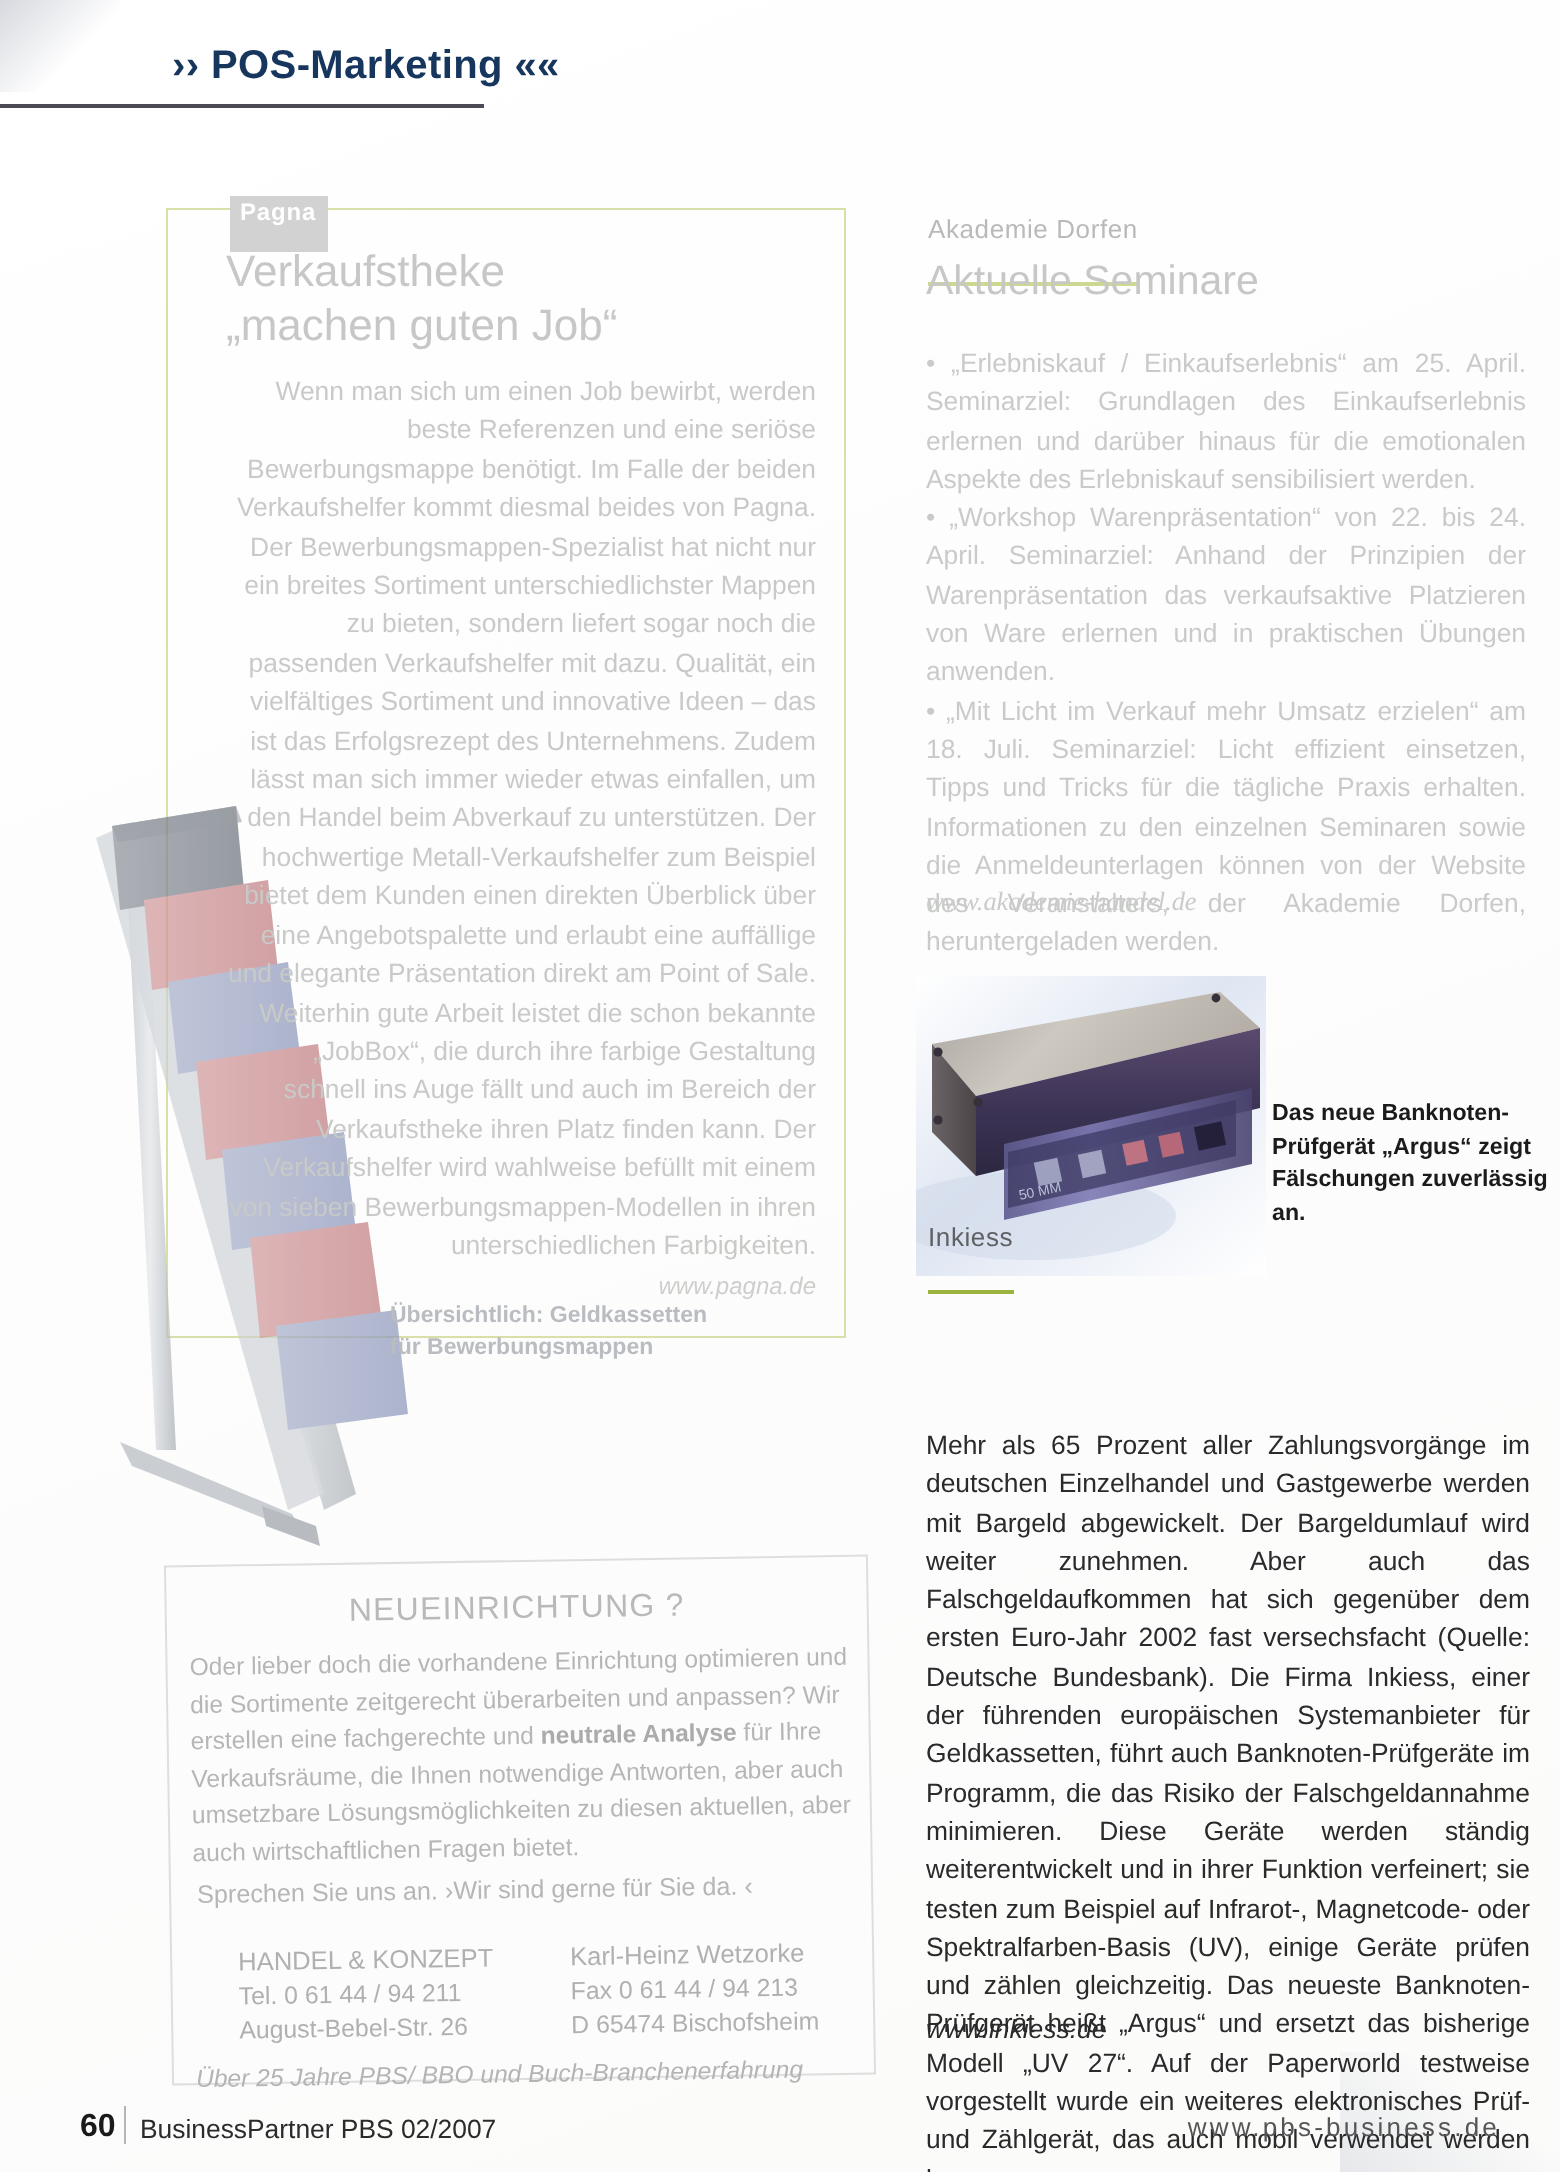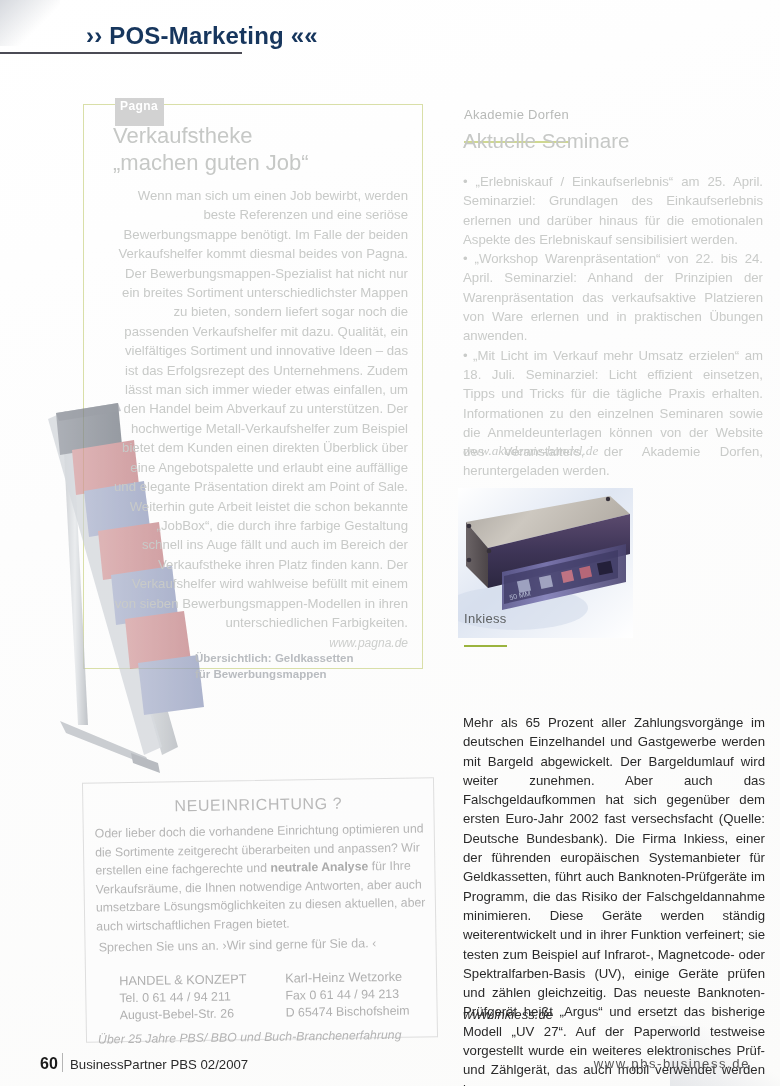--- a/index.html
+++ b/index.html
@@ -22,21 +22,21 @@
     pointer-events:none;
   }
   .scan-corner2{
     position:absolute;right:-10px;bottom:0px;width:120px;height:60px;
     background:linear-gradient(35deg,rgba(190,195,205,.35),rgba(255,255,255,0) 60%);
     pointer-events:none;
   }
   
   .kicker{
     position:absolute;left:86px;top:22px;
-    font-size:24px;font-weight:bold;letter-spacing:.2px;
+    font-size:20px;font-weight:bold;letter-spacing:.2px;
     color:#17365d;
     font-family:"Liberation Sans", sans-serif;
   }
   .header-rule{
     position:absolute;left:0px;top:52px;width:242px;height:2px;
     background:#4b4b55;
   }
   
   .pagna-box{
     position:absolute;left:83px;top:104px;width:340px;height:565px;
@@ -289,20 +289,21 @@
     <rect x="122" y="79" width="11" height="11" fill="#c96d79" opacity=".85" transform="rotate(-12 127 84)"></rect>
     <rect x="140" y="74" width="14" height="12" fill="#24203a" transform="rotate(-12 147 80)"></rect>
     <text x="52" y="112" font-family="'Liberation Sans',sans-serif" font-size="7" fill="#b9c0d6" transform="rotate(-12 52 112)">50 MM</text>
 
     <circle cx="11" cy="38" r="2.3" fill="#35303a"></circle>
     <circle cx="11" cy="72" r="2.3" fill="#35303a"></circle>
     <circle cx="31" cy="63" r="2.3" fill="#35303a"></circle>
     <circle cx="150" cy="11" r="2.2" fill="#35303a"></circle>
   </svg>
 
+  <div class="device-caption">Das neue Banknoten-Prüfgerät „Argus“ zeigt Fälschungen zuverlässig an.</div>
 
   <div class="r-kicker dark" style="left:464px;top:611px;">Inkiess</div>
   <div class="r-body dark" style="left:463px;top:713px;width:302px;">Mehr als 65 Prozent aller Zahlungsvorgänge im deutschen Einzelhandel und Gastgewerbe werden mit Bargeld abgewickelt. Der Bargeldumlauf wird weiter zunehmen. Aber auch das Falschgeldaufkommen hat sich gegenüber dem ersten Euro-Jahr 2002 fast versechsfacht (Quelle: Deutsche Bundesbank). Die Firma Inkiess, einer der führenden europäischen Systemanbieter für Geldkassetten, führt auch Banknoten-Prüfgeräte im Programm, die das Risiko der Falschgeldannahme minimieren. Diese Geräte werden ständig weiterentwickelt und in ihrer Funktion verfeinert; sie testen zum Beispiel auf Infrarot-, Magnetcode- oder Spektralfarben-Basis (UV), einige Geräte prüfen und zählen gleichzeitig. Das neueste Banknoten-Prüfgerät heißt „Argus“ und ersetzt das bisherige Modell „UV 27“. Auf der Paperworld testweise vorgestellt wurde ein weiteres elektronisches Prüf- und Zählgerät, das auch mobil verwendet werden kann.</div>
   <div class="r-body dark r-url" style="left:463px;top:1004px;width:302px;">www.inkiess.de</div>
 
   <div class="pg-num">60</div>
   <div class="pg-sep"></div>
   <div class="pg-info">BusinessPartner PBS  02/2007</div>
   <div class="pg-web">www.pbs-business.de</div>
 

